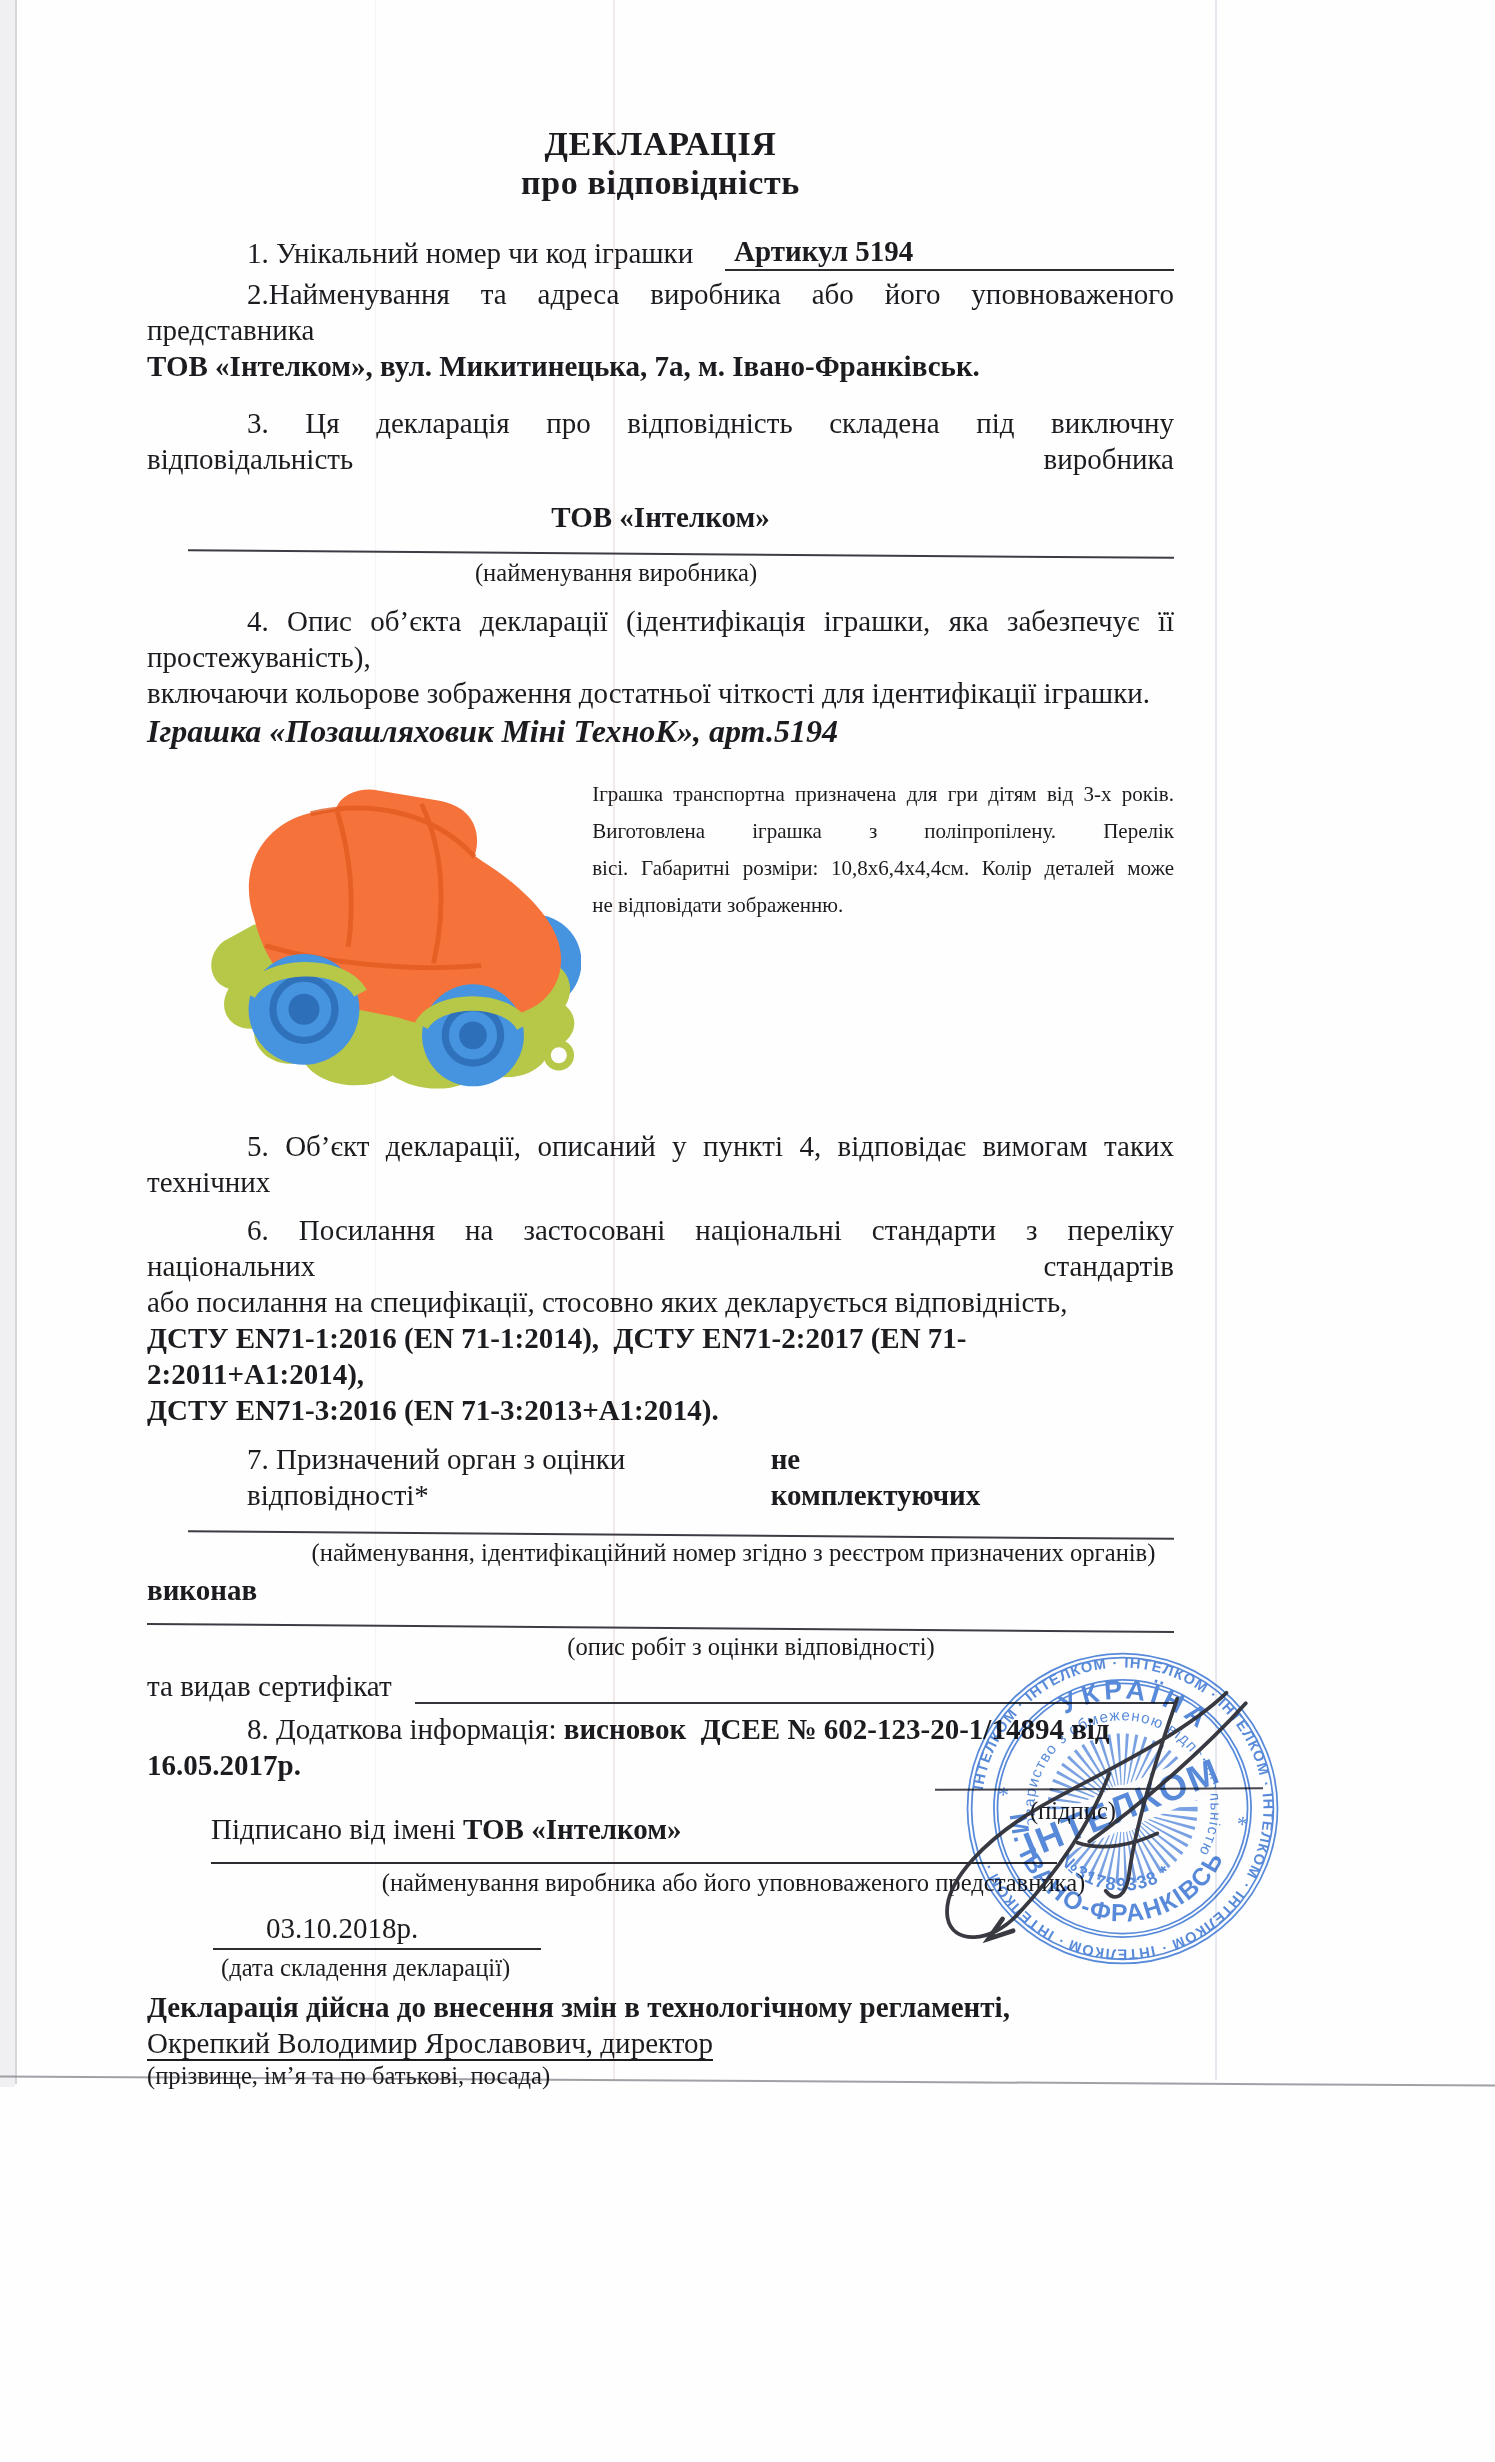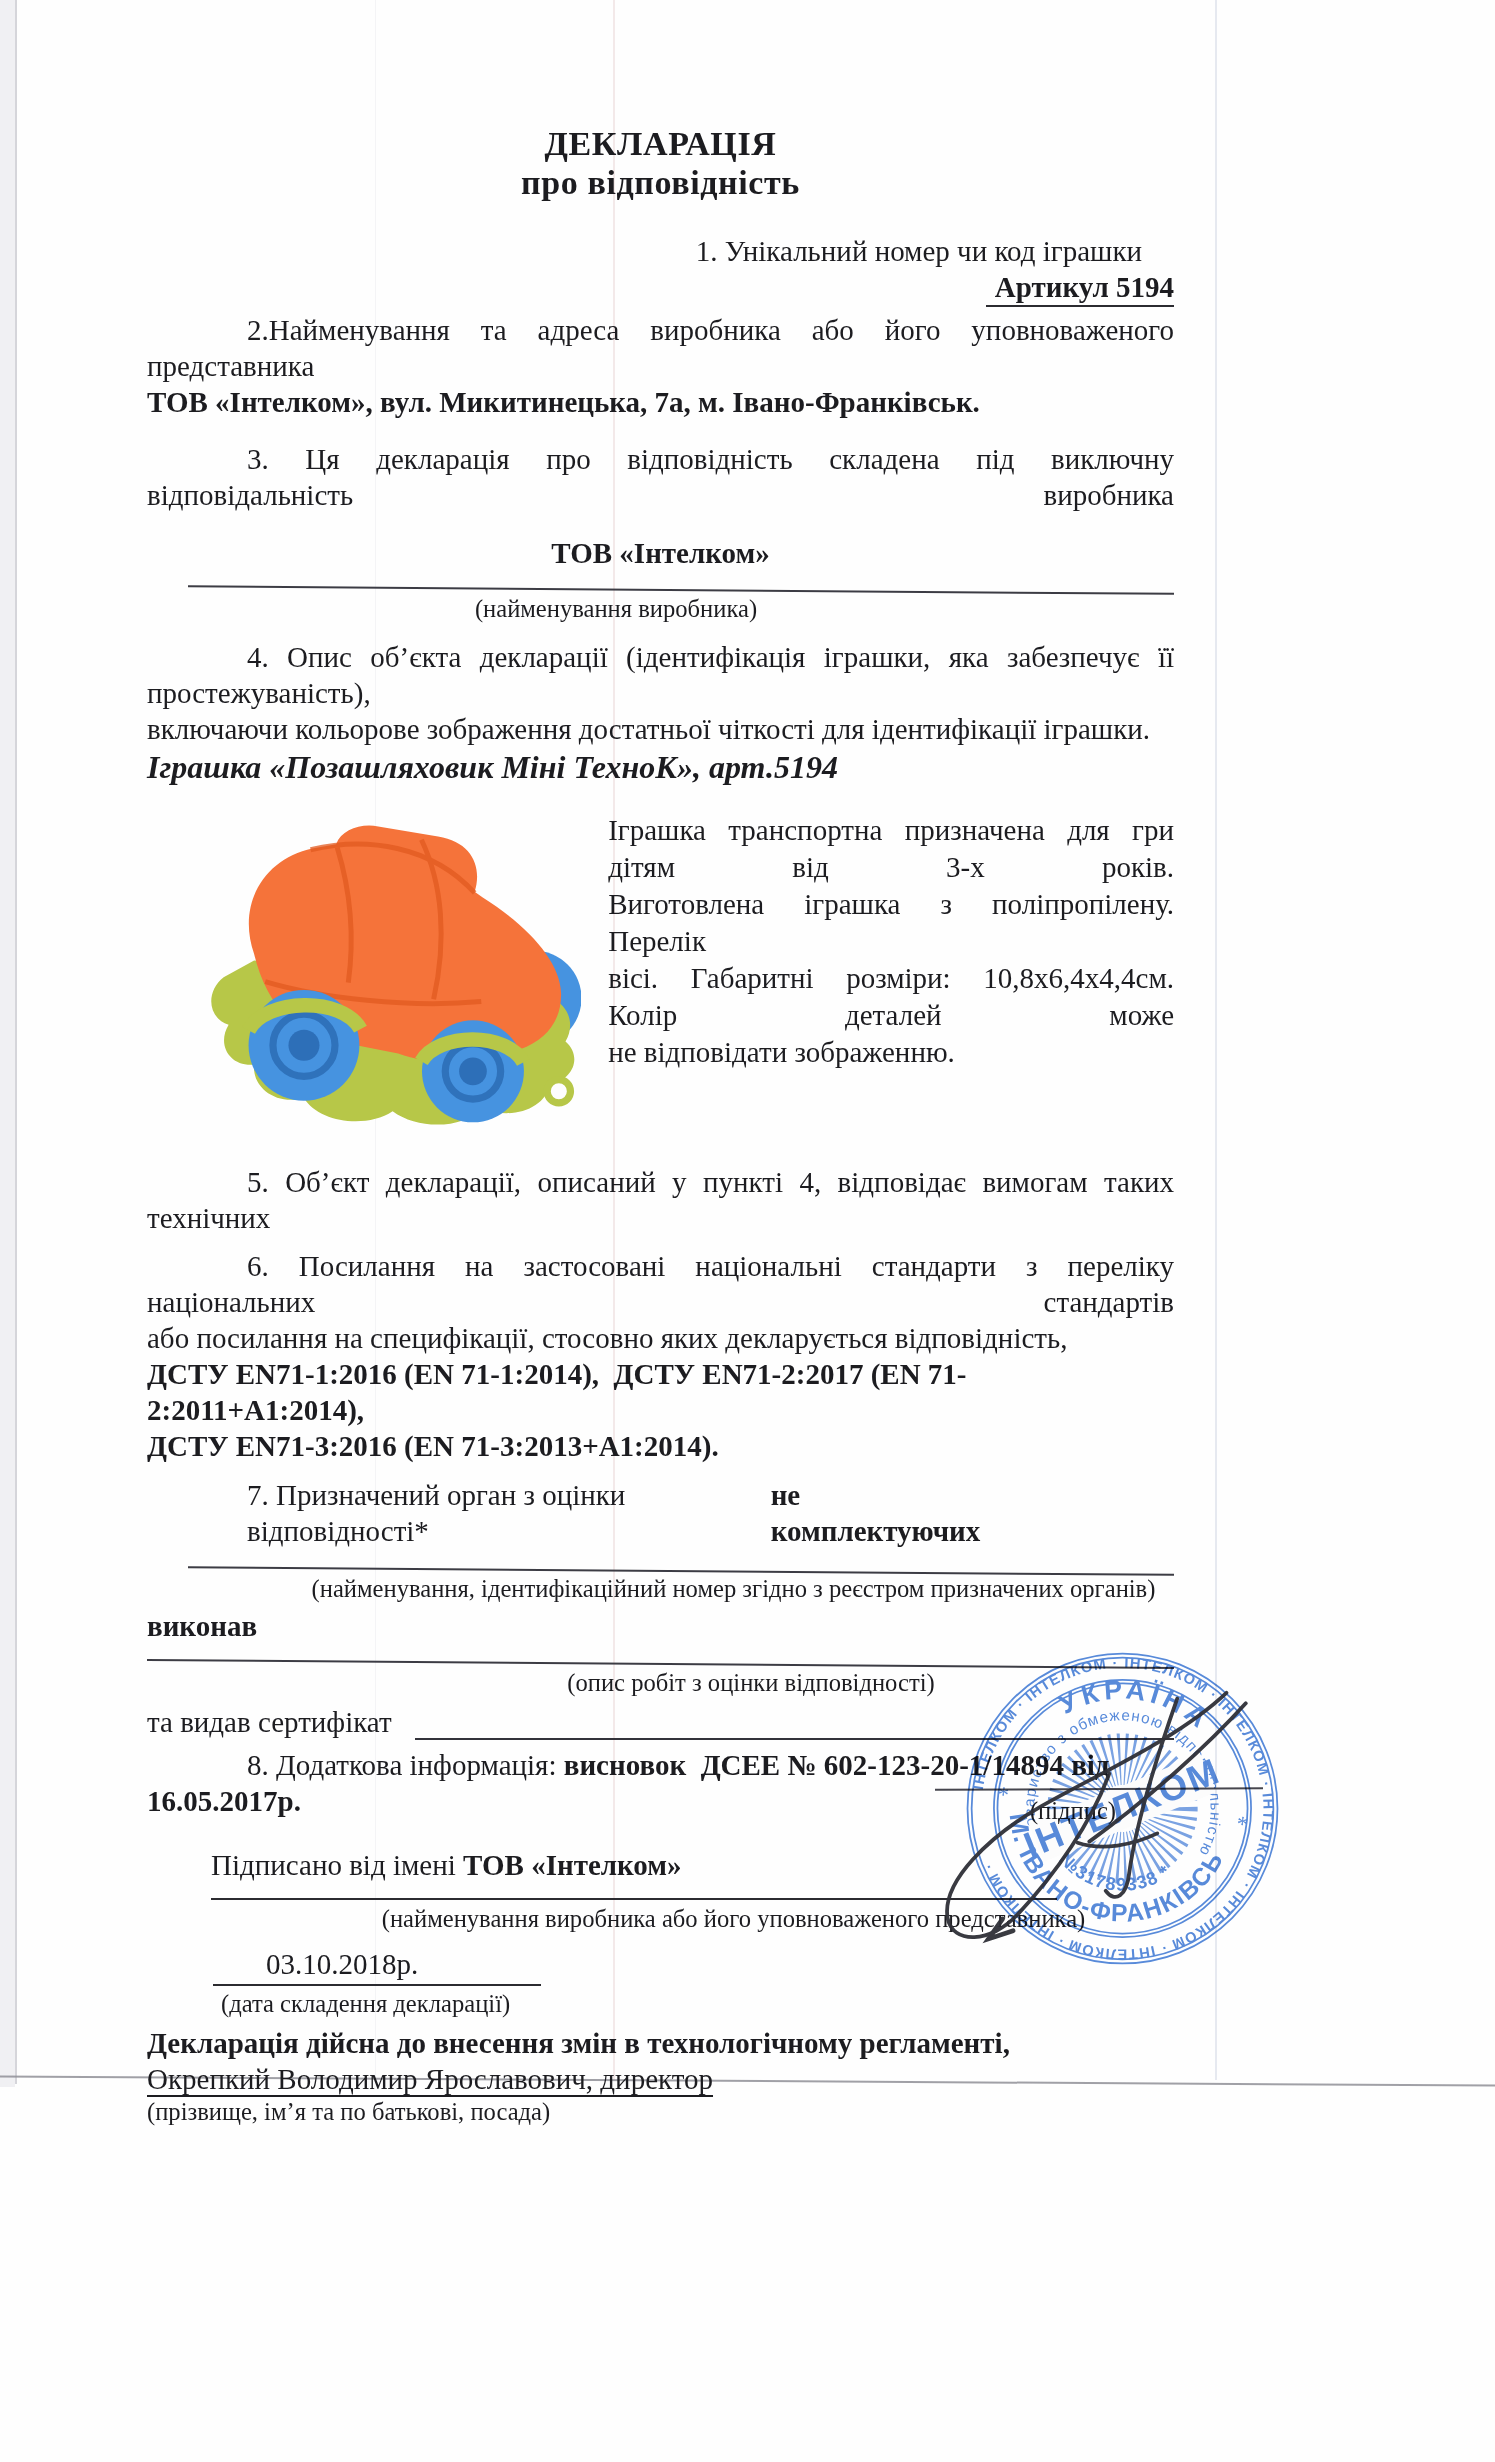--- a/index.html
+++ b/index.html
@@ -20,39 +20,39 @@
   .fs { font-size:29px; line-height:36px; }
   .cap { font-size:24.6px; line-height:30.5px; }
   .b { font-weight:bold; }
   .pre { white-space:pre-wrap; }
   .jline { text-align:justify; text-align-last:justify; }
   .indent { text-indent:100px; }
 
   .title-block { margin-top:124px; text-align:center; font-weight:bold; font-size:34px; line-height:39px; letter-spacing:0.6px; }
 
   .row { display:flex; align-items:flex-end; }
-  .item1 { margin-top:30.5px;flex-direction:column; }
+  .item1 { margin-top:30.5px; }
   .item1 .lbl { padding-left:100px; padding-right:32px; white-space:nowrap; }
   .item1 .val-wrap { flex:1; border-bottom:2.9px solid #2b2b30; padding-left:8.8px; }
   .item1 .val { font-weight:bold; }
 
   .item2-l1 { margin-top:5.9px; }
   .item3 { margin-top:21px; }
   .company-center { margin-top:22px; text-align:center; font-weight:bold; }
   .rule { height:2.3px; background:#3c3c44; border:none; }
   .rule-skew { transform:rotate(0.45deg); }
   .rule1 { margin-top:17.6px; margin-left:41px; }
   .cap1 { width:938px; text-align:center; margin-top:2.3px; }
   .item4 { margin-top:15.2px; }
   .product-line { font-weight:bold; font-style:italic; font-size:32px; line-height:39px; margin-top:1.2px; }
 
   .toyrow { margin-top:24.6px; display:flex; }
   .toy-img { width:410px; height:317px; margin-left:23.5px; flex:none; }
   .toy-desc { flex:1; padding-left:11.7px; }
-  .toy-desc div { font-size:29px; line-height:37px;margin-left:16px; }
+  .toy-desc div { font-size:21px; line-height:37px; }
 
   .item5 { margin-top:35px; }
   .item6 { margin-top:11.7px; }
   .item7row { margin-top:13px; display:flex; }
   .item7row .lbl { padding-left:100px; }
   .item7row .val { margin-left:auto; margin-right:176px; font-weight:bold; }
 
   .rule2 { margin-top:21px; margin-left:41px; }
   .cap2 { width:1173px; text-align:center; margin-top:2.3px; }
   .executed { margin-top:3.5px; font-weight:bold; }

